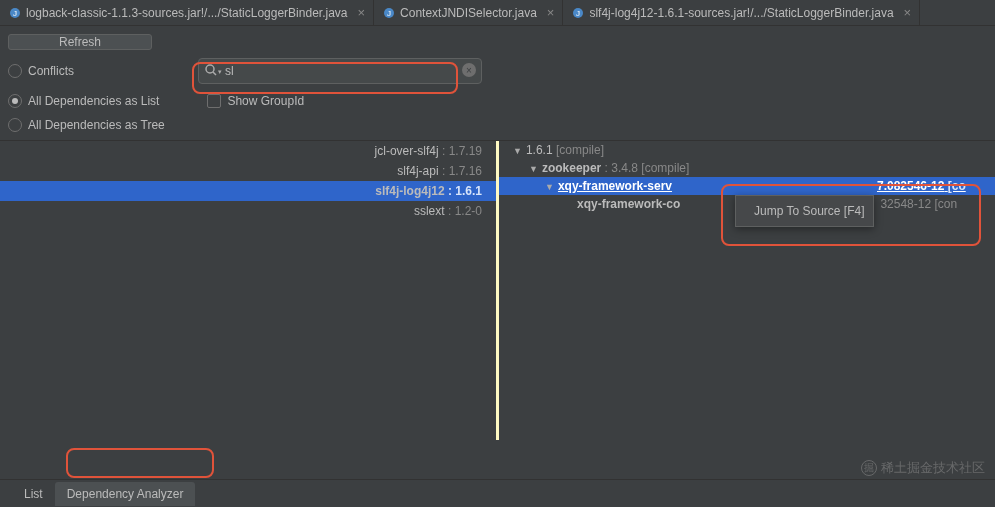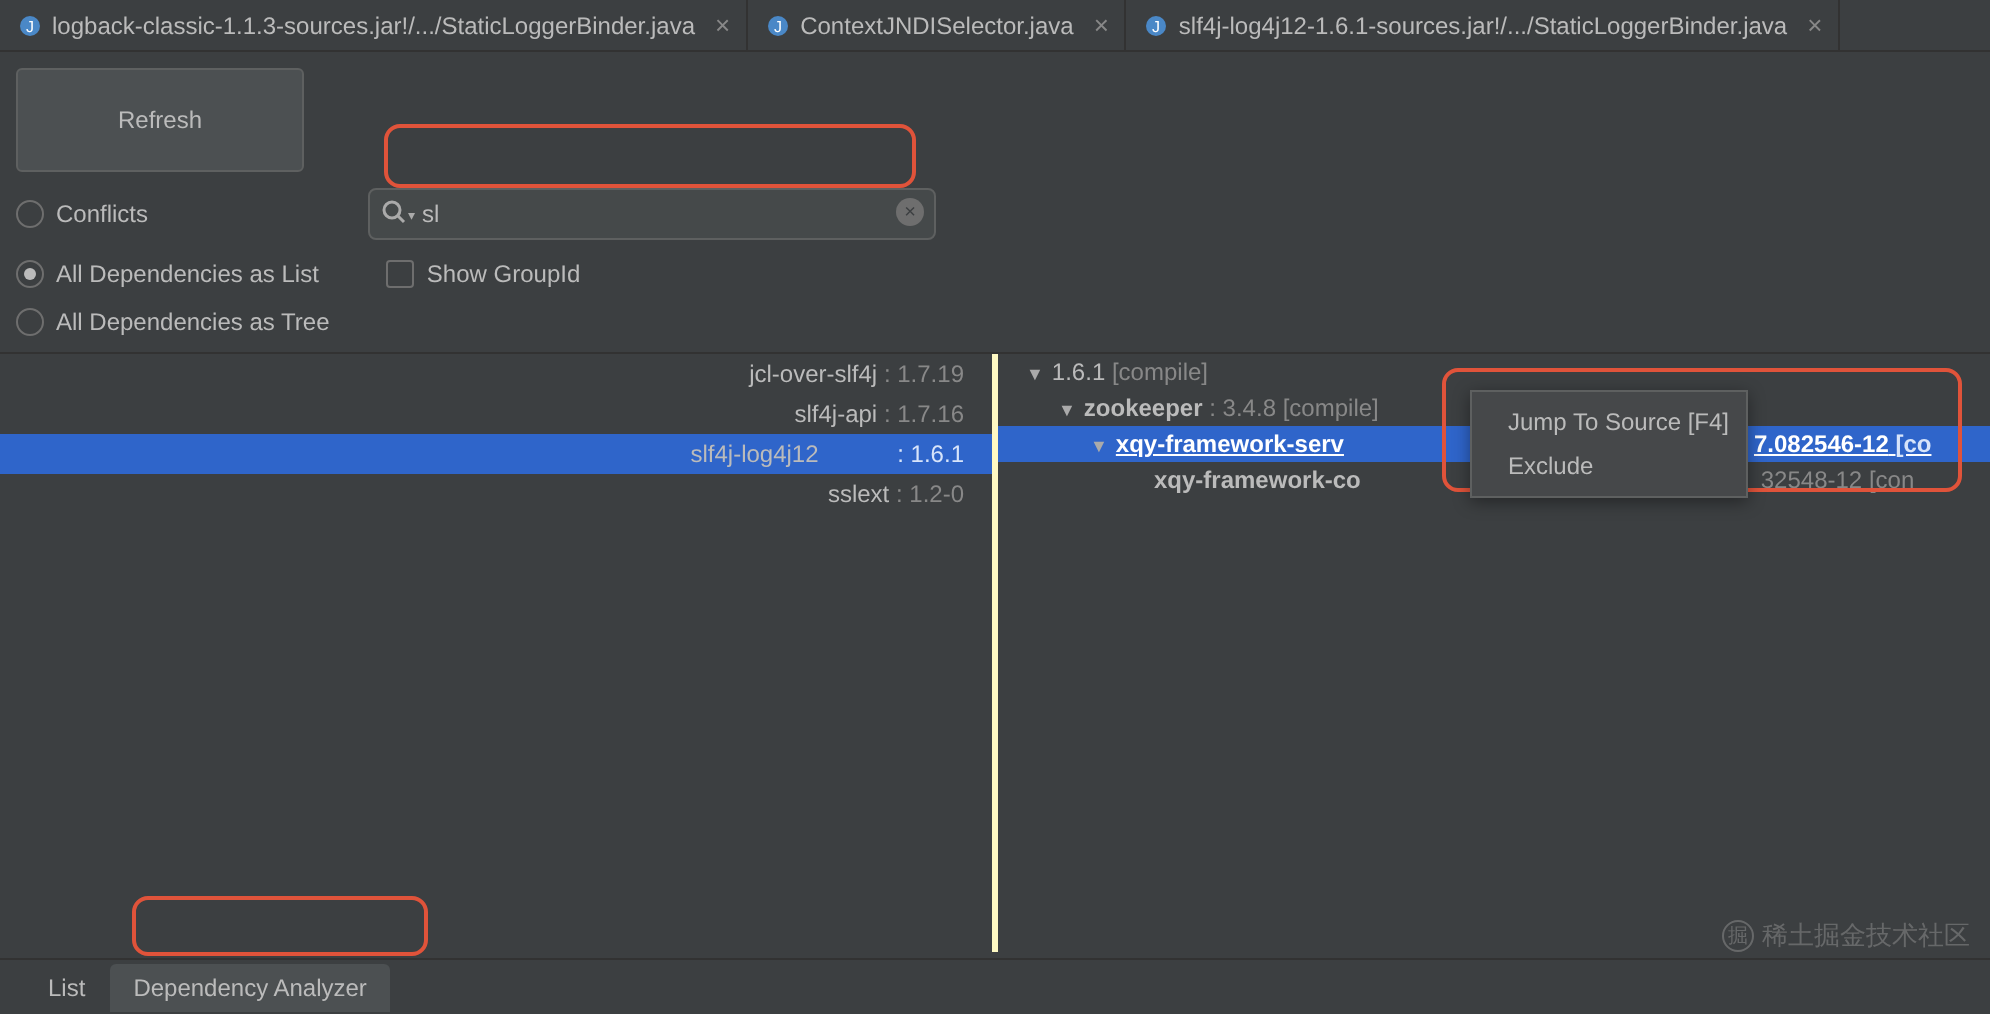--- a/index.html
+++ b/index.html
@@ -4,43 +4,43 @@
 <style>
   * { box-sizing: border-box; margin: 0; padding: 0; font-family: -apple-system, 'Segoe UI', sans-serif; }
   body { width: 995px; height: 507px; background: #3C3F41; color: #BBBBBB; font-size: 12px; overflow: hidden; position: relative; }
 
   .tabs { height: 26px; display: flex; background: #3C3F41; border-bottom: 1px solid #323232; }
   .tab { display: flex; align-items: center; padding: 0 8px; gap: 4px; border-right: 1px solid #323232; color: #BBBBBB; }
   .tab .ficon { width: 14px; height: 14px; display: inline-flex; align-items: center; justify-content: center; }
   .tab .close { margin-left: 6px; color: #888; font-size: 13px; }
 
   .toolbar { padding: 8px 8px 4px 8px; }
-  .refresh-btn { background: #4C5052; border: 1px solid #5E6060; color: #BBBBBB; padding: 18px 50px; border-radius: 3px; font-size: 12px; }
+  .refresh-btn { background: #4C5052; border: 1px solid #5E6060; color: #BBBBBB; padding: 0 50px; border-radius: 3px; font-size: 12px; }
 
   .filters { padding: 4px 8px 8px 8px; display: flex; flex-direction: column; gap: 10px; }
-  .row { display: flex; align-items: center; }
+  .row { display: flex; align-items: center; gap: 14px; }
   .radio { width: 14px; height: 14px; border: 1px solid #6E6E6E; border-radius: 50%; display: inline-flex; align-items: center; justify-content: center; }
   .radio.selected::after { content: ''; width: 6px; height: 6px; background: #BBBBBB; border-radius: 50%; }
   .checkbox { width: 14px; height: 14px; border: 1px solid #6E6E6E; border-radius: 2px; display: inline-block; }
   .radio-label { display: flex; align-items: center; gap: 6px; }
 
   .search-wrap { position: relative; }
   .search { width: 284px; height: 26px; background: #45494A; border: 1px solid #5E6060; border-radius: 4px; padding: 0 26px 0 26px; color: #BBBBBB; font-size: 12px; }
   .search-icon { position: absolute; left: 6px; top: 5px; color: #AAAAAA; }
   .search-menu { position: absolute; left: 20px; top: 10px; color: #AAAAAA; font-size: 7px; }
   .clear-icon { position: absolute; right: 6px; top: 5px; width: 14px; height: 14px; background: #6E6E6E; border-radius: 50%; color: #3C3F41; display: flex; align-items: center; justify-content: center; font-size: 10px; }
   .hl-red { position: absolute; border: 2.5px solid #E0533A; border-radius: 8px; pointer-events: none; }
 
   .panes { display: flex; height: 300px; border-top: 1px solid #323232; }
   .pane { flex: 1; background: #3C3F41; overflow: auto; }
   .pane.left { border-right: 3px solid #fef9c3; text-align: right; }
   .dep-item { padding: 3px 14px; white-space: nowrap; }
   .dep-item.sel { background: #2F65CA; color: #FFFFFF; }
   .dep-name { color: #BBBBBB; }
-  .dep-item.sel .dep-name, .dep-item.sel .dep-ver { font-weight: normal; margin-left: 36px; }
+  .dep-item.sel .dep-name, .dep-item.sel .dep-ver { font-weight: bold; }
   .dep-ver { color: #888888; }
   .dep-item.sel .dep-ver { color: #D7E4FA; }
 
   .tree-row { padding: 2px 0; white-space: nowrap; }
   .tree-row .tw { display: inline-block; color: #AAAAAA; font-size: 9px; margin-right: 4px; }
   .tree-row.sel { background: #2F65CA; color: #FFFFFF; font-weight: bold; text-decoration: underline; }
   .scope { color: #888888; }
   .tree-row.sel .scope { color: #D7E4FA; }
   .ind0 { padding-left: 14px; } .ind1 { padding-left: 30px; } .ind2 { padding-left: 46px; } .ind3 { padding-left: 78px; }
 
@@ -138,21 +138,20 @@
   <div class="pane">
     <div class="tree-row ind0"><span class="tw">▼</span><span>1.6.1</span> <span class="scope">[compile]</span></div>
     <div class="tree-row ind1"><span class="tw">▼</span><b><span>zookeeper</span></b><span class="scope"> : <span>3.4.8</span> <span>[compile]</span></span></div>
     <div class="tree-row ind2 sel"><span class="tw">▼</span><span>xqy-framework-serv</span><span style="display:inline-block;width:205px"></span><span>7.082546-12</span> <span class="scope">[co</span></div>
     <div class="tree-row ind3"><b><span>xqy-framework-co</span></b><span style="display:inline-block;width:200px"></span><span class="scope"><span>32548-12</span> <span>[con</span></span></div>
   </div>
 </div>
 
 <div class="ctx-menu" style="left:735px; top:195px; width:139px">
   <div class="ctx-item">Jump To Source [F4]</div>
-  <div class="ctx-item">Exclude</div>
 </div>
 
 <div class="hl-red" style="left:192px; top:62px; width:266px; height:32px"></div>
 <div class="hl-red" style="left:721px; top:184px; width:260px; height:62px"></div>
 <div class="hl-red" style="left:66px; top:448px; width:148px; height:30px"></div>
 
 <div class="bottom-tabs">
   <div class="btab">List</div>
   <div class="btab active">Dependency Analyzer</div>
 </div>

